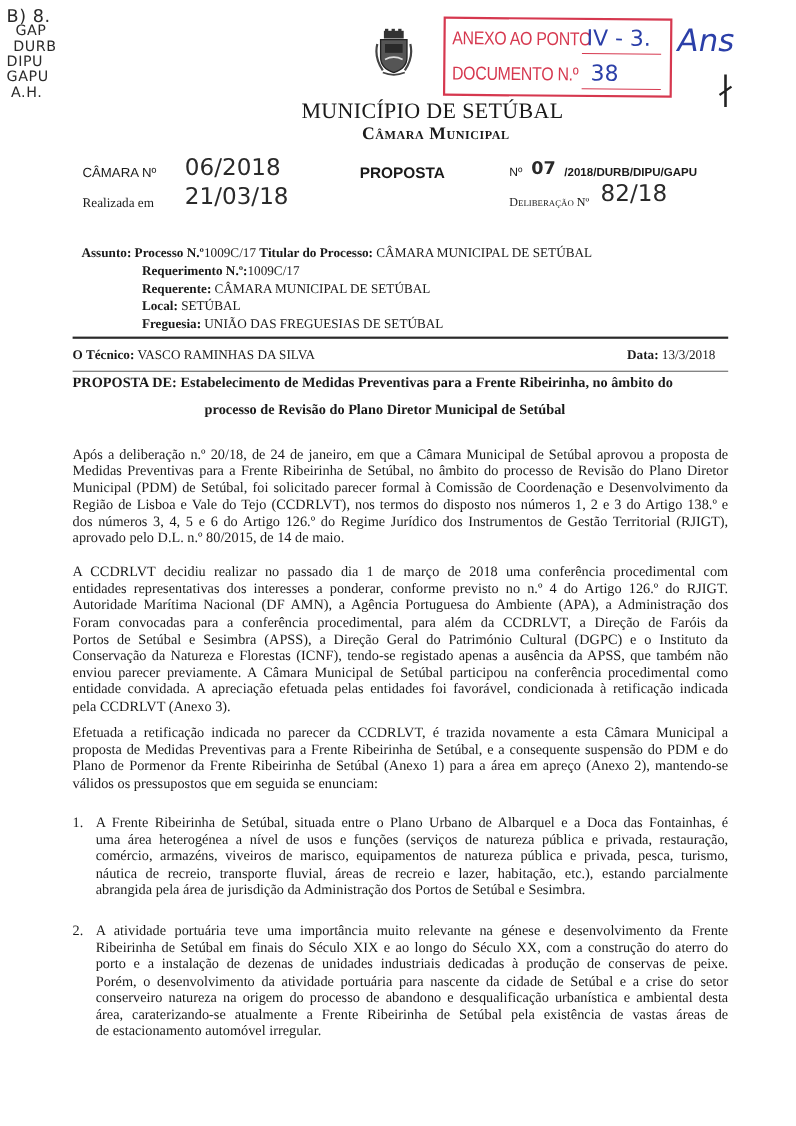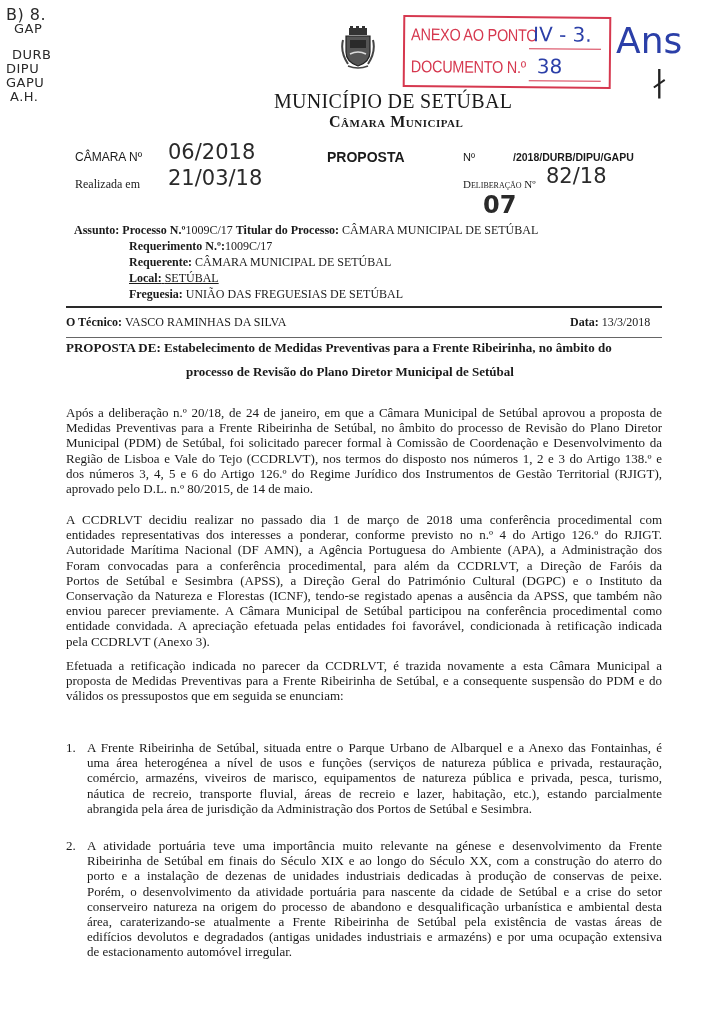--- a/index.html
+++ b/index.html
@@ -19,46 +19,46 @@
   
   #stamp { left: 403px; top: 16px; width: 208px; height: 72px; border: 2px solid #d6384f; box-sizing: border-box; transform: rotate(0.5deg); }
   #stamp .line1, #stamp .line2 { position: absolute; left: 6px; font-family: "Liberation Sans", sans-serif; color: #d6384f; font-size: 17px; letter-spacing: -0.3px; transform: scaleX(0.85); transform-origin: left; white-space: nowrap; }
   #stamp .line1 { top: 8px; }
   #stamp .line2 { top: 40px; }
   #stamp .fill1 { position: absolute; left: 128px; top: 4px; font-size: 20px; }
   #stamp .fill2 { position: absolute; left: 132px; top: 36px; font-size: 20px; }
   #stamp .ul1 { position: absolute; left: 124px; top: 30px; width: 72px; height: 1px; background: #d6384f; }
   #stamp .ul2 { position: absolute; left: 124px; top: 62px; width: 72px; height: 1px; background: #d6384f; }
 
-  #signature { left: 616px; top: 20px; font-size: 36px; }
+  #signature { left: 616px; top: 20px; font-size: 28px; font-style: italic; }
   #signature-mark { left: 652px; top: 64px; font-size: 30px; color: #222; }
 
   #muni-title { left: 274px; top: 90px; font-size: 20px; letter-spacing: 0.3px; white-space: nowrap; }
   #camara-title { left: 329px; top: 113px; font-size: 16px; font-weight: bold; font-variant: small-caps; letter-spacing: 0.5px; white-space: nowrap; }
 
   
   .meta-label { font-size: 12px; white-space: nowrap; }
   #reuniao-label { left: 75px; top: 150px; font-family: "Liberation Sans", sans-serif; }
   #reuniao-value { left: 168px; top: 140px; font-size: 21px; }
   #realizada-label { left: 75px; top: 177px; }
   #realizada-value { left: 168px; top: 166px; font-size: 21px; }
   #proposta-label { left: 327px; top: 149px; font-family: "Liberation Sans", sans-serif; font-weight: bold; font-size: 14px; }
   #no-label { left: 463px; top: 151px; font-family: "Liberation Sans", sans-serif; font-size: 11px; }
-  #no-value { left: 483px; top: 143px; font-size: 24px; font-weight: bold; margin-top: 48px; }
+  #no-value { left: 483px; top: 143px; font-size: 16px; font-weight: bold; }
   #no-suffix { left: 513px; top: 151px; font-family: "Liberation Sans", sans-serif; font-weight: bold; font-size: 10.5px; }
   #delib-label { left: 463px; top: 178px; font-size: 11px; font-variant: small-caps; }
   #delib-value { left: 546px; top: 164px; font-size: 21px; }
 
   
   .blk { font-size: 12px; white-space: nowrap; line-height: 16px; }
   .blk b { font-weight: bold; }
   #assunto { left: 74px; top: 222px; }
   #req-no { left: 129px; top: 238px; }
   #requerente { left: 129px; top: 254px; }
-  #local { left: 129px; top: 270px; text-decoration: underline; }
+  #local { left: 129px; top: 270px; }
   #freguesia { left: 129px; top: 286px; }
 
   .rule { left: 66px; width: 596px; height: 1px; background: #333; }
   #rule1 { top: 306px; height: 2px; background: #2a2a2a; }
   #rule2 { top: 337px; background: #666; }
 
   #tecnico { left: 66px; top: 314px; }
   #data { left: 570px; top: 314px; }
 
   #proposta-de { left: 66px; top: 340px; font-size: 13px; font-weight: bold; white-space: nowrap; }
@@ -78,21 +78,21 @@
   .li .ln.last { text-align-last: left; }
   #li1 { top: 740px; }
   #li2 { top: 838px; }
 </style>
 </head>
 <body>
 
 <div id="left-notes" class="abs hand">
   <div style="font-size:16px;">B) 8.</div>
   <div style="padding-left:8px;">GAP</div>
-  <div style="padding-left:6px;margin-top:12px;">DURB</div>
+  <div style="padding-left:6px;">DURB</div>
   <div>DIPU</div>
   <div>GAPU</div>
   <div style="padding-left:4px;">A.H.</div>
 </div>
 
 <div id="crest" class="abs">
   <svg width="36" height="44" viewBox="0 0 36 44">
     <rect x="9" y="2" width="18" height="7" fill="#333"></rect>
     <rect x="10" y="0" width="3" height="3" fill="#333"></rect>
       <rect x="16" y="0" width="3" height="3" fill="#333"></rect>
@@ -189,39 +189,39 @@
   <span class="ln">Portos de Setúbal e Sesimbra (APSS), a Direção Geral do Património Cultural (DGPC) e o Instituto da</span>
   <span class="ln">Conservação da Natureza e Florestas (ICNF), tendo-se registado apenas a ausência da APSS, que também não</span>
   <span class="ln">enviou parecer previamente. A Câmara Municipal de Setúbal participou na conferência procedimental como</span>
   <span class="ln">entidade convidada. A apreciação efetuada pelas entidades foi favorável, condicionada à retificação indicada</span>
   <span class="ln last">pela CCDRLVT (Anexo 3).</span>
 </div>
 
 <div id="p3" class="abs para">
   <span class="ln">Efetuada a retificação indicada no parecer da CCDRLVT, é trazida novamente a esta Câmara Municipal a</span>
   <span class="ln">proposta de Medidas Preventivas para a Frente Ribeirinha de Setúbal, e a consequente suspensão do PDM e do</span>
+  <span class="ln">Plano de Pormenor da Frente Ribeirinha de Setúbal (Anexo 1) para a área em apreço (Anexo 2), mantendo-se</span>
   <span class="ln last">válidos os pressupostos que em seguida se enunciam:</span>
 </div>
 
 <div id="li1" class="abs li">
   <span class="num">1.</span>
   <div class="txt">
-    <span class="ln">A Frente Ribeirinha de Setúbal, situada entre o Parque Urbano de Albarquel e a Anexo das Fontainhas, é</span>
+    <span class="ln">A Frente Ribeirinha de Setúbal, situada entre o Plano Urbano de Albarquel e a Doca das Fontainhas, é</span>
     <span class="ln">uma área heterogénea a nível de usos e funções (serviços de natureza pública e privada, restauração,</span>
     <span class="ln">comércio, armazéns, viveiros de marisco, equipamentos de natureza pública e privada, pesca, turismo,</span>
     <span class="ln">náutica de recreio, transporte fluvial, áreas de recreio e lazer, habitação, etc.), estando parcialmente</span>
     <span class="ln last">abrangida pela área de jurisdição da Administração dos Portos de Setúbal e Sesimbra.</span>
   </div>
 </div>
 
 <div id="li2" class="abs li">
   <span class="num">2.</span>
   <div class="txt">
     <span class="ln">A atividade portuária teve uma importância muito relevante na génese e desenvolvimento da Frente</span>
     <span class="ln">Ribeirinha de Setúbal em finais do Século XIX e ao longo do Século XX, com a construção do aterro do</span>
     <span class="ln">porto e a instalação de dezenas de unidades industriais dedicadas à produção de conservas de peixe.</span>
     <span class="ln">Porém, o desenvolvimento da atividade portuária para nascente da cidade de Setúbal e a crise do setor</span>
     <span class="ln">conserveiro natureza na origem do processo de abandono e desqualificação urbanística e ambiental desta</span>
     <span class="ln">área, caraterizando-se atualmente a Frente Ribeirinha de Setúbal pela existência de vastas áreas de</span>
-    <span class="ln">edifícios devolutos e degradados (antigas unidades industriais e armazéns) e por uma ocupação extensiva</span>
     <span class="ln last">de estacionamento automóvel irregular.</span>
   </div>
 </div>
 
 </body></html>

